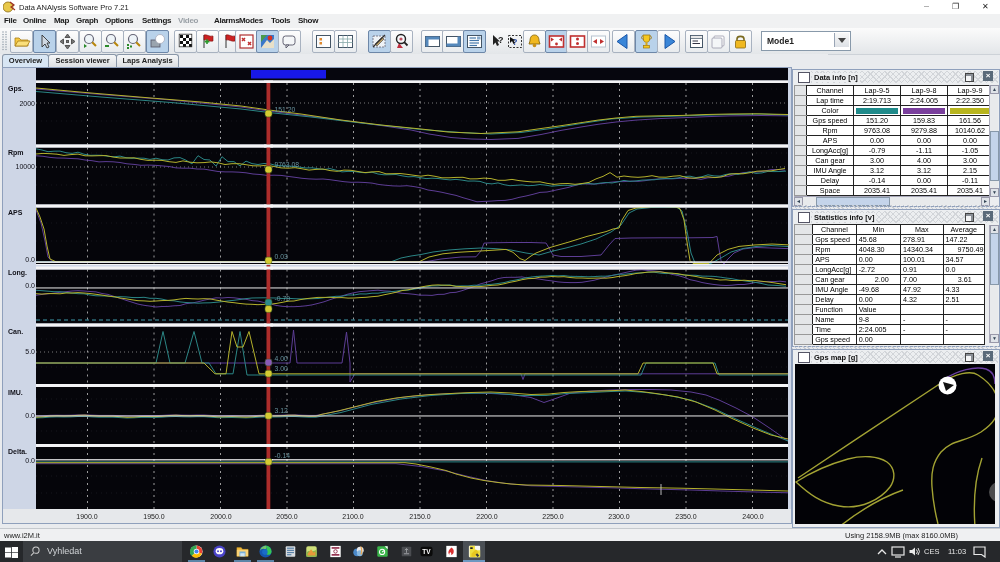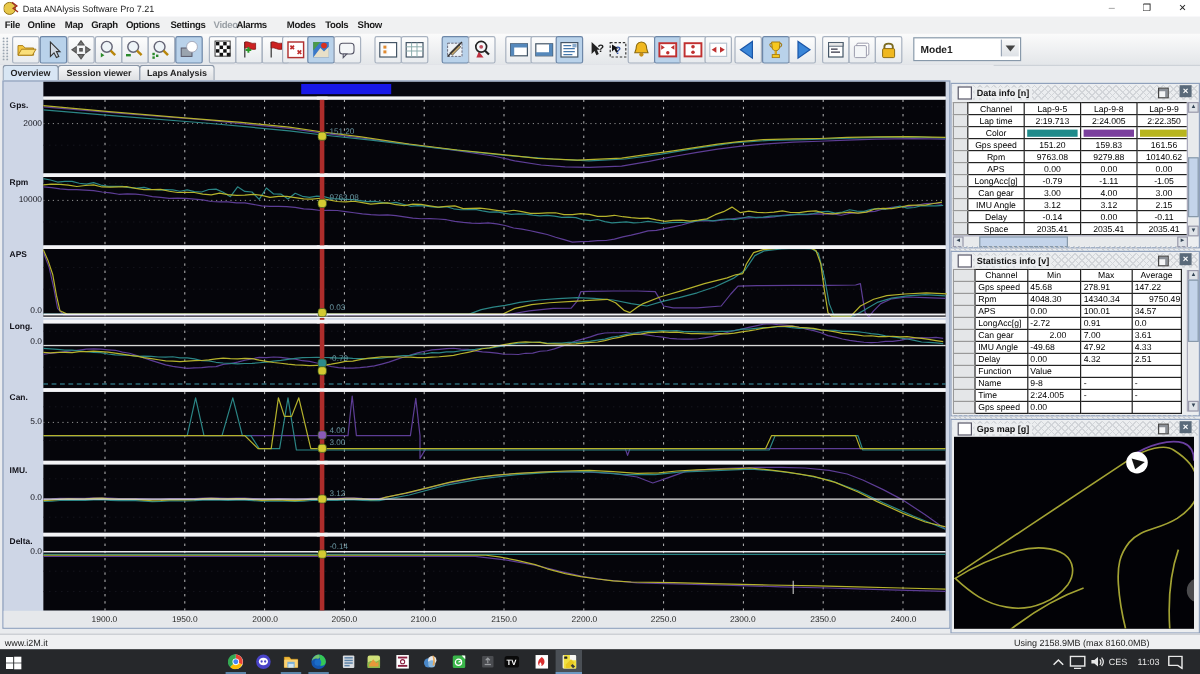--- a/index.html
+++ b/index.html
@@ -78,21 +78,21 @@
 </div>
 
 <div class="a" id="menubar">
   <span style="left:4px;">File</span>
   <span style="left:23px;">Online</span>
   <span style="left:54px;">Map</span>
   <span style="left:76px;">Graph</span>
   <span style="left:105px;">Options</span>
   <span style="left:142px;">Settings</span>
   <span style="left:178px;color:#9aa0a6;">Video</span>
-  <span style="left:197px;">Alarms</span>
+  <span style="left:214px;">Alarms</span>
   <span style="left:239px;">Modes</span>
   <span style="left:271px;">Tools</span>
   <span style="left:298px;">Show</span>
 </div>
 
 <div class="a" id="toolbar">
 <div class="tbtn" style="left:10px;">
       <svg width="21" height="21" viewBox="0 0 21 21">
         <path d="M4,7 L4,15 L17,15 L17,9 L10,9 L8,7 Z" fill="#f5c842" stroke="#a87d18" stroke-width="0.8"></path>
         <path d="M4,15 L7,10 L19,10 L16,15 Z" fill="#fadf7a" stroke="#a87d18" stroke-width="0.8"></path>
@@ -741,21 +741,21 @@
             <td style="text-align:left;padding-left:2px;">LongAcc[g]</td>
             <td style="text-align:left;padding-left:2px;">-2.72</td>
             <td style="text-align:left;padding-left:2px;">0.91</td>
             <td style="text-align:left;padding-left:2px;">0.0</td>
           </tr>
 <tr>
             <td class="rh"></td>
             <td style="text-align:left;padding-left:2px;">Can gear</td>
             <td style="text-align:left;padding-left:18px;">2.00</td>
             <td style="text-align:left;padding-left:2px;">7.00</td>
-            <td style="text-align:left;padding-left:2px;">3.61</td>
+            <td style="text-align:center;padding-left:2px;">3.61</td>
           </tr>
 <tr>
             <td class="rh"></td>
             <td style="text-align:left;padding-left:2px;">IMU Angle</td>
             <td style="text-align:left;padding-left:2px;">-49.68</td>
             <td style="text-align:left;padding-left:2px;">47.92</td>
             <td style="text-align:left;padding-left:2px;">4.33</td>
           </tr>
 <tr>
             <td class="rh"></td>
@@ -828,20 +828,27 @@
   <span style="left:845px;">Using 2158.9MB (max 8160.0MB)</span>
 </div>
 
 <div class="a" id="taskbar">
   <svg class="a" style="left:5px;top:6px" width="13" height="11" viewBox="0 0 13 11">
     <rect x="0" y="0.5" width="6" height="4.7" fill="#fff"></rect>
     <rect x="6.8" y="0" width="6.2" height="5.2" fill="#fff"></rect>
     <rect x="0" y="5.8" width="6" height="4.7" fill="#fff"></rect>
     <rect x="6.8" y="5.8" width="6.2" height="5.2" fill="#fff"></rect>
   </svg>
+  <div class="a" id="search">
+    <svg class="a" style="left:7px;top:5px" width="11" height="11" viewBox="0 0 12 12">
+      <circle cx="6.5" cy="4.5" r="3.4" fill="none" stroke="#d0d0d0" stroke-width="1.1"></circle>
+      <line x1="4" y1="7.5" x2="1" y2="10.5" stroke="#d0d0d0" stroke-width="1.1"></line>
+    </svg>
+    <span class="stxt">Vyhledat</span>
+  </div>
 <div class="a" style="left:463px;top:0px;width:22px;height:21px;background:#4a4f55;"></div>
 <svg class="tico" style="left:190px;top:4px;width:13px;height:13px" width="13" height="13" viewBox="0 0 15 15">
       <circle cx="7.5" cy="7.5" r="7" fill="#fff"></circle>
       <path d="M7.5,7.5 L7.5,0.5 A7,7 0 0 1 13.6,10.2 Z" fill="#ea4335"></path>
       <path d="M7.5,7.5 L13.6,10.2 A7,7 0 0 1 2,12.5 Z" fill="#fbbc05"></path>
       <path d="M7.5,7.5 L2,12.5 A7,7 0 0 1 7.5,0.5 Z" fill="#34a853"></path>
       <circle cx="7.5" cy="7.5" r="3.2" fill="#fff"></circle>
       <circle cx="7.5" cy="7.5" r="2.4" fill="#4285f4"></circle>
     </svg>
 <svg class="tico" style="left:213px;top:4px;width:13px;height:13px" width="13" height="13" viewBox="0 0 15 15">

